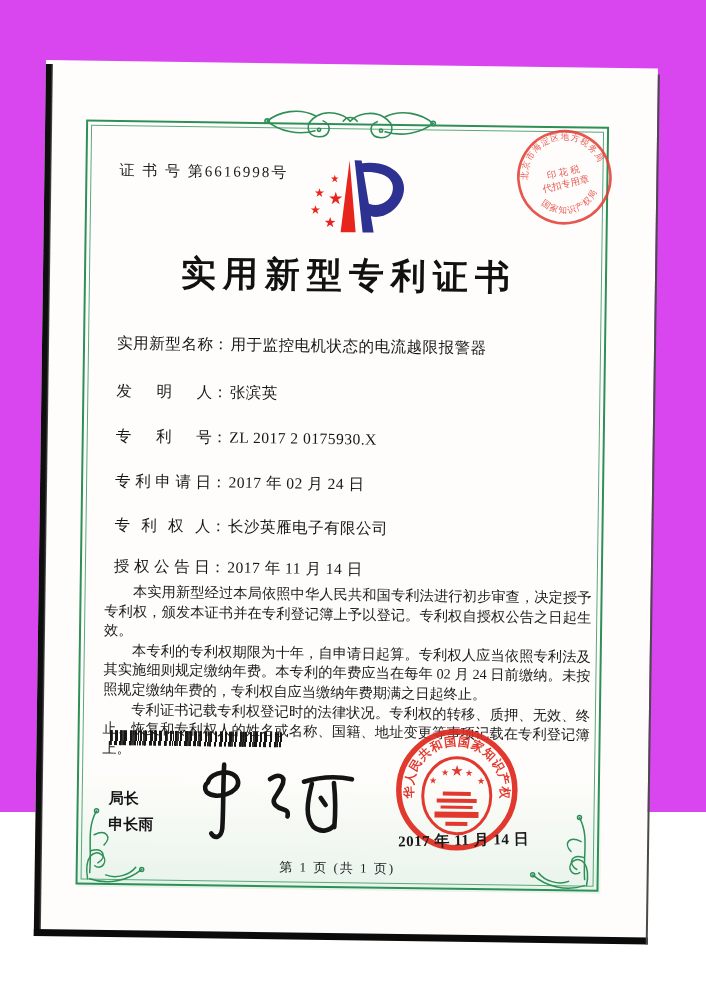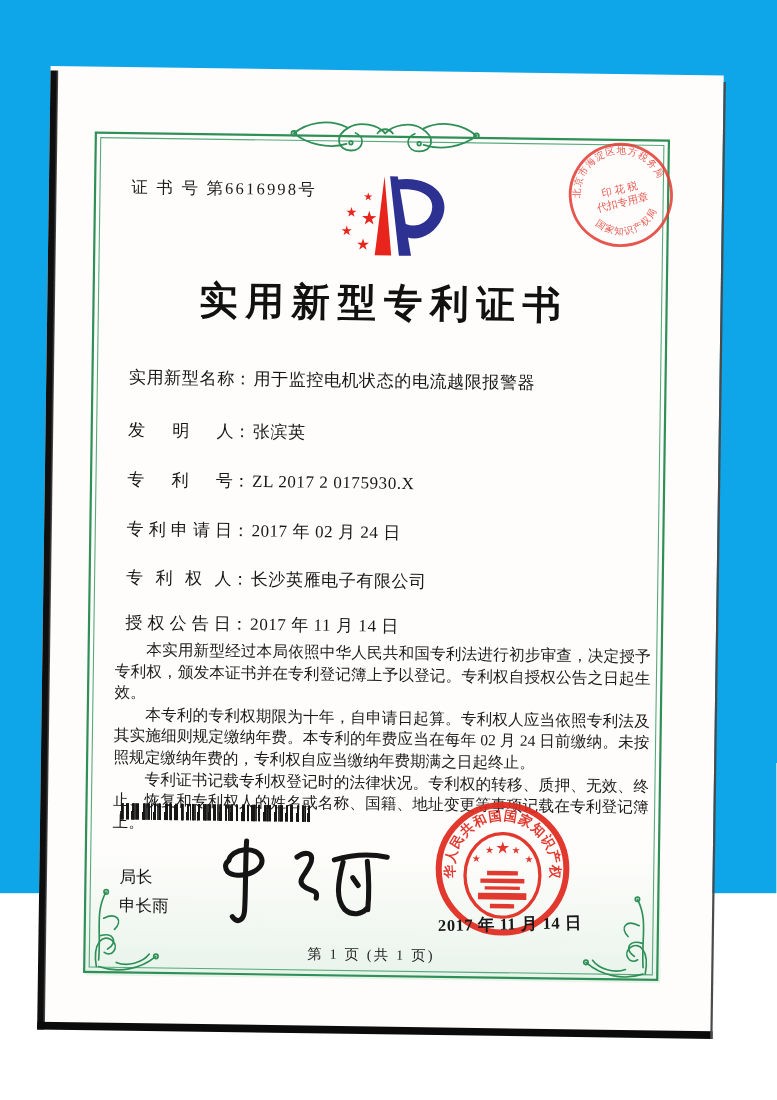--- a/index.html
+++ b/index.html
@@ -1,18 +1,18 @@
 <!DOCTYPE html>
 <html><head>
 <meta charset="utf-8">
 <style>
   * { margin:0; padding:0; box-sizing:border-box; }
   html,body { width:706px; height:1000px; background:#ffffff; overflow:hidden;
               font-family:"Liberation Serif","DejaVu Serif",serif; }
-  .canvas { position:relative; width:706px; height:812px; background:#0ea5e9; }
+  .canvas { position:relative; width:706px; height:812px; background:#d946ef; }
 
   
   .page { position:absolute; left:46px; top:60px; width:612px; height:870px;
           background:#fffdfb; transform:rotate(0.8deg); transform-origin:0 0; }
   .edge-left  { position:absolute; left:0; top:4px; bottom:-6px; width:7px;
                 background:linear-gradient(90deg,#0e0e0e 70%,#555); }
   .edge-bottom{ position:absolute; left:0; right:-2px; bottom:-6px; height:7px;
                 background:#0b0b0b; }
   .edge-right { position:absolute; right:-2px; top:6px; bottom:-6px; width:2px;
                 background:#4a4a4a; }
@@ -47,21 +47,21 @@
            line-height:19.6px; color:#1b1b1b; text-align:justify; }
   .paras p { text-indent:2em; }
 
   .barcode { position:absolute; left:73px; top:669px; width:173px; height:15px;
              background:
                repeating-linear-gradient(90deg,#161616 0 2px,transparent 2px 5px),
                repeating-linear-gradient(90deg,#161616 0 1px,transparent 1px 7px),
                repeating-linear-gradient(90deg,rgba(20,20,20,.85) 0 3px,transparent 3px 11px);
              }
 
-  .officer { position:absolute; left:73px; top:724px; font-size:15px; font-weight:normal;
+  .officer { position:absolute; left:73px; top:724px; font-size:15px; font-weight:bold;
              color:#141414; font-family:"Liberation Sans","DejaVu Sans",sans-serif; line-height:26px; }
 
   svg.signature { position:absolute; left:150px; top:692px; width:185px; height:95px; }
 
   svg.seal { position:absolute; left:349px; top:652px; width:144px; height:144px; opacity:.93; }
   .seal-date { position:absolute; left:363px; top:765px; width:140px; font-size:15px;
                font-weight:bold; color:#181818; letter-spacing:0.5px; transform:rotate(-2deg);
                z-index:5; white-space:nowrap; }
 
   .page-footer { position:absolute; left:41px; top:795px; width:523px; text-align:center;

